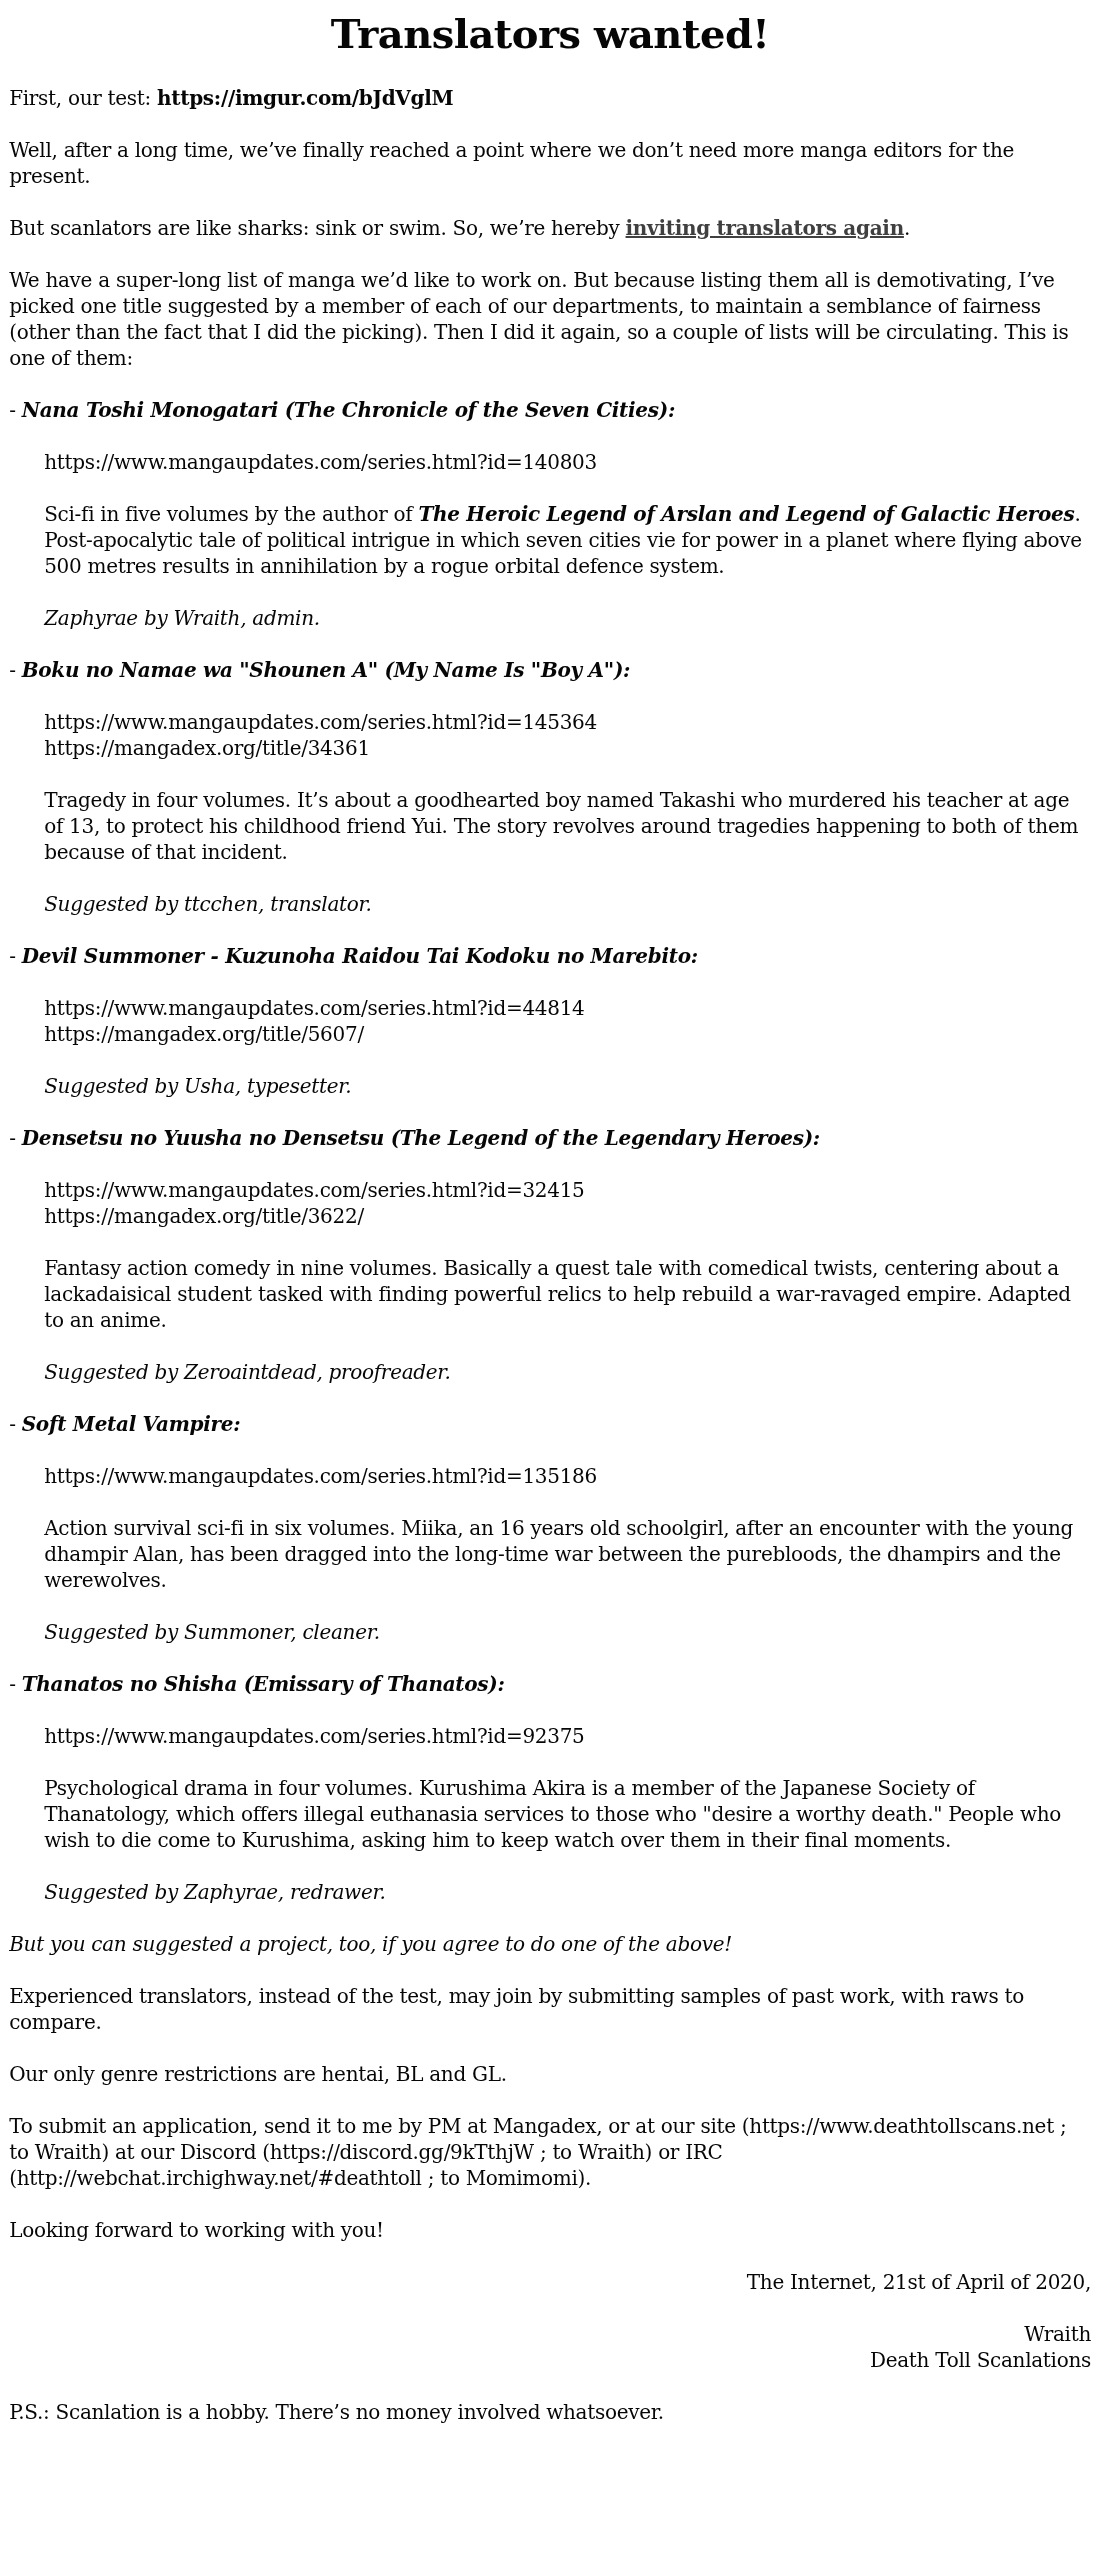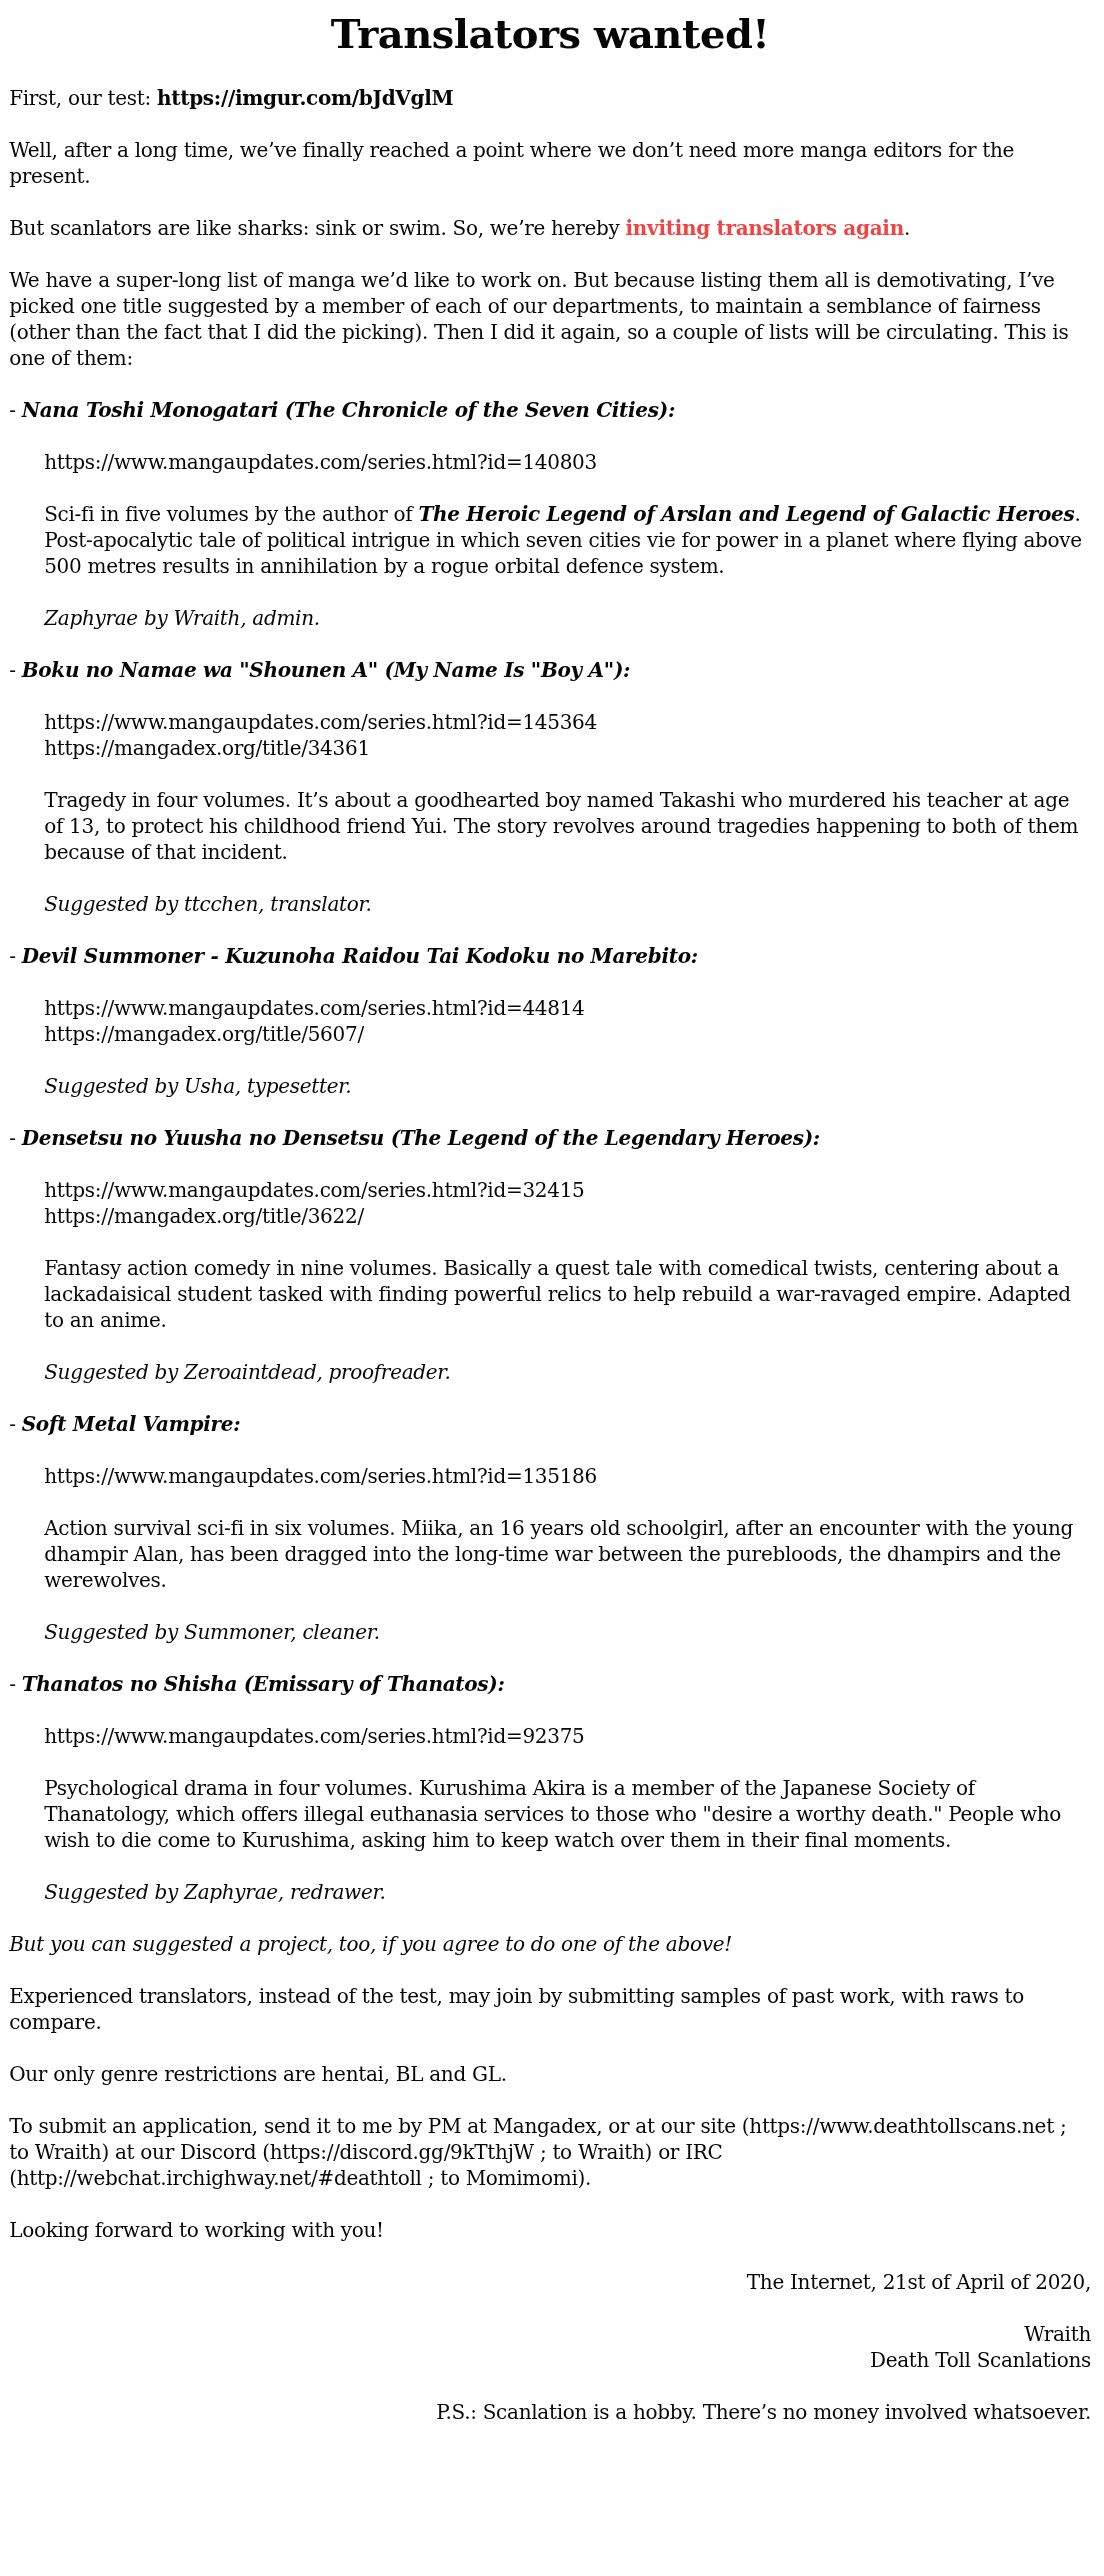--- a/index.html
+++ b/index.html
@@ -32,34 +32,34 @@
   .indent { padding-left: 35px; }
   .link-group { margin: 0 0 26px 0; }
   .link-group p { margin: 0; }
   .t-b  { font-weight: 700; }
   .t-i  { font-style: italic; }
   .t-bi { font-weight: 700; font-style: italic; }
   .highlight { font-weight: 700; color: #e8120f; }
   .sig { text-align: right; }
   .sig-block { margin: 0 0 26px 0; }
   .sig-block p { margin: 0; }
-  .ps { margin-bottom: 0; text-align: right; }
+  .ps { margin-bottom: 0; }
 </style>
 </head>
 <body>
 
 <div class="page">
 
   <h1 class="doc-title">Translators wanted!</h1>
 
   <p><span>First, our test: </span><span class="t-b">https://imgur.com/bJdVglM</span></p>
 
   <p>Well, after a long time, we’ve finally reached a point where we don’t need more manga editors for the present.</p>
 
-  <p><span>But scanlators are like sharks: sink or swim. So, we’re hereby </span><span class="highlight" style="color: #ef4444;">inviting translators again</span><span>.</span></p>
+  <p><span>But scanlators are like sharks: sink or swim. So, we’re hereby </span><span class="highlight" style="color: #404040; text-decoration: underline;">inviting translators again</span><span>.</span></p>
 
   <p>We have a super-long list of manga we’d like to work on. But because listing them all is demotivating, I’ve picked one title suggested by a member of each of our departments, to maintain a semblance of fairness (other than the fact that I did the picking). Then I did it again, so a couple of lists will be circulating. This is one of them:</p>
 
   <section>
     <p><span>- </span><span class="t-bi">Nana Toshi Monogatari (The Chronicle of the Seven Cities):</span></p>
     <div class="indent">
       <div class="link-group">
         <p>https://www.mangaupdates.com/series.html?id=140803</p>
       </div>
       <p><span>Sci-fi in five volumes by the author of </span><span class="t-bi">The Heroic Legend of Arslan and Legend of Galactic Heroes</span><span>. Post-apocalytic tale of political intrigue in which seven cities vie for power in a planet where flying above 500 metres results in annihilation by a rogue orbital defence system.</span></p>

